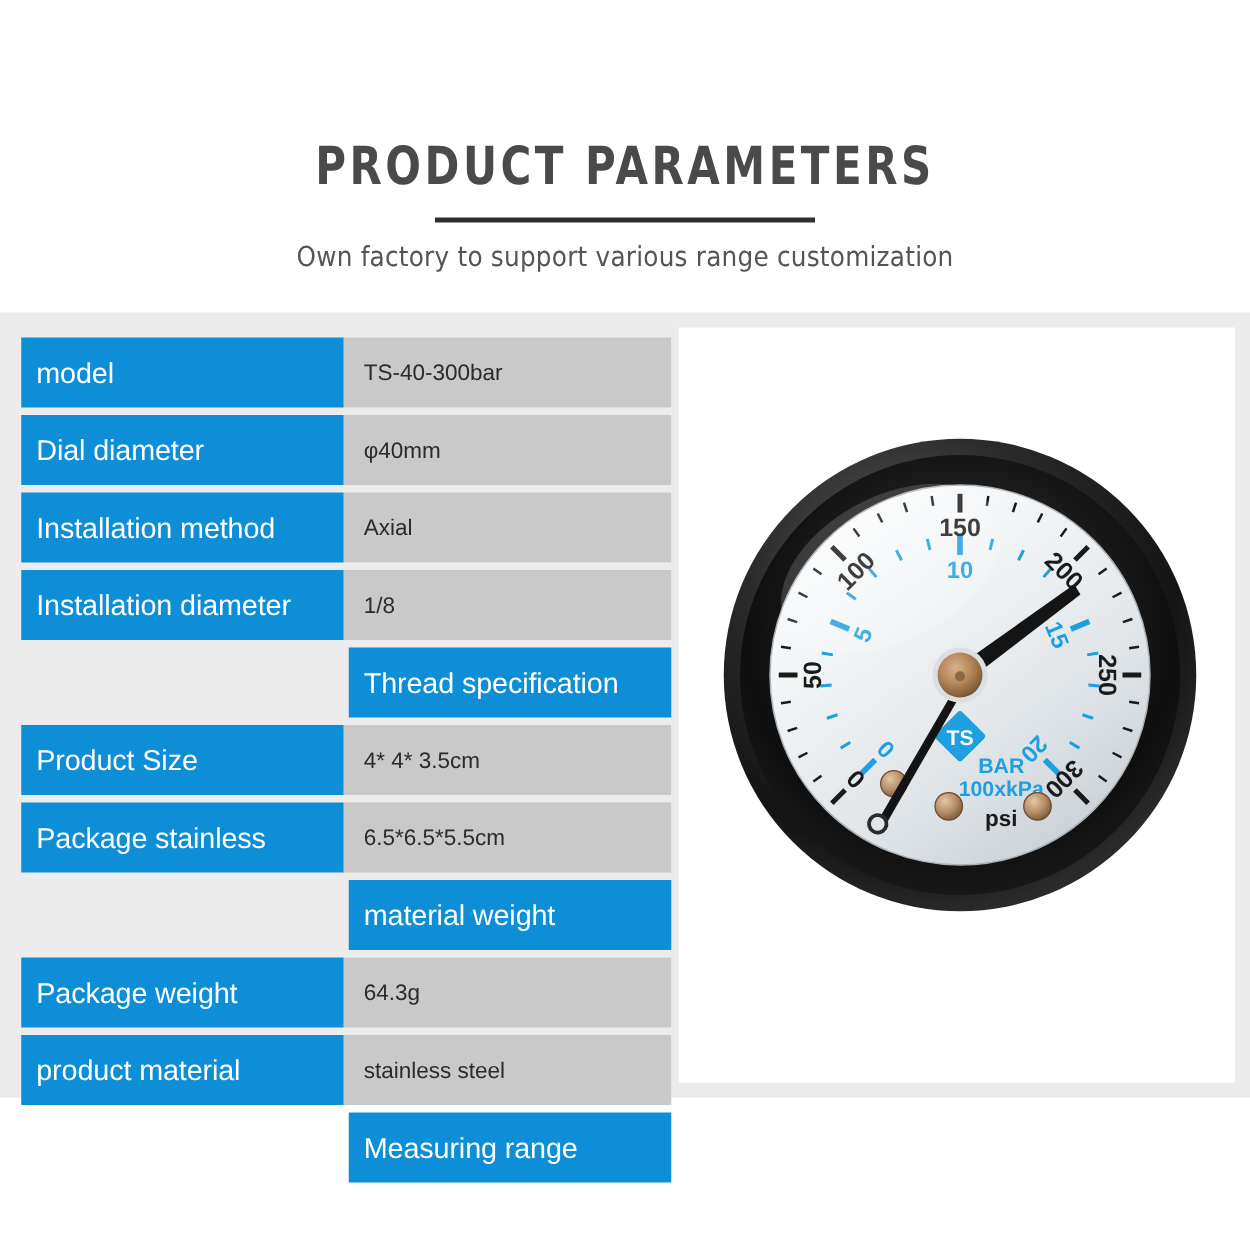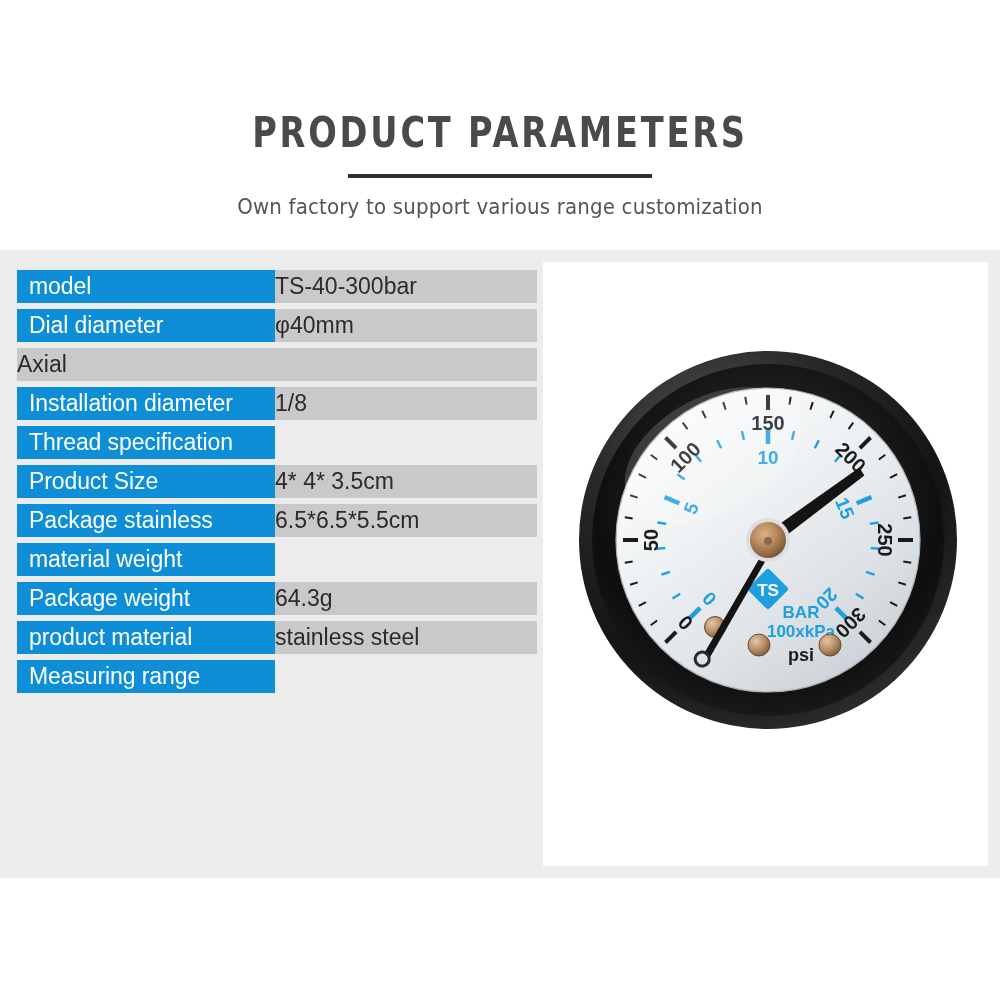--- a/index.html
+++ b/index.html
@@ -84,42 +84,44 @@
   
   #spec-table {
     position: absolute;
     left: 17px;
     top: 270px;
     width: 520px;
   }
   .spec-row {
     display: flex;
     align-items: stretch;
-    height: 33px;
+    height: 56px;
     margin-bottom: 6px;
+    justify-content: flex-end;
   }
   .spec-label {
     width: 258px;
     background: #0e8ed6;
     color: #ffffff;
     font-size: 23px;
     display: flex;
     align-items: center;
     padding-left: 12px;
     box-sizing: border-box;
     letter-spacing: -0.1px;
     white-space: nowrap;
   }
   .spec-value {
     flex: 1;
     background: #c9c9c9;
     color: #2b2b2b;
-    font-size: 23px;
+    font-size: 18px;
     display: flex;
     align-items: center;
+    padding-left: 16px;
     box-sizing: border-box;
     white-space: nowrap;
   }
 
   
   #gauge-figure {
     position: absolute;
     left: 573px;
     top: 345px;
     width: 390px;
@@ -142,20 +144,21 @@
 <div id="spec-table">
     <div class="spec-row">
       <div class="spec-label">model</div>
       <div class="spec-value">TS-40-300bar</div>
     </div>
     <div class="spec-row">
       <div class="spec-label">Dial diameter</div>
       <div class="spec-value">φ40mm</div>
     </div>
     <div class="spec-row">
+      <div class="spec-label">Installation method</div>
       <div class="spec-value">Axial</div>
     </div>
     <div class="spec-row">
       <div class="spec-label">Installation diameter</div>
       <div class="spec-value">1/8</div>
     </div>
     <div class="spec-row">
       <div class="spec-label">Thread specification</div>
     </div>
     <div class="spec-row">

